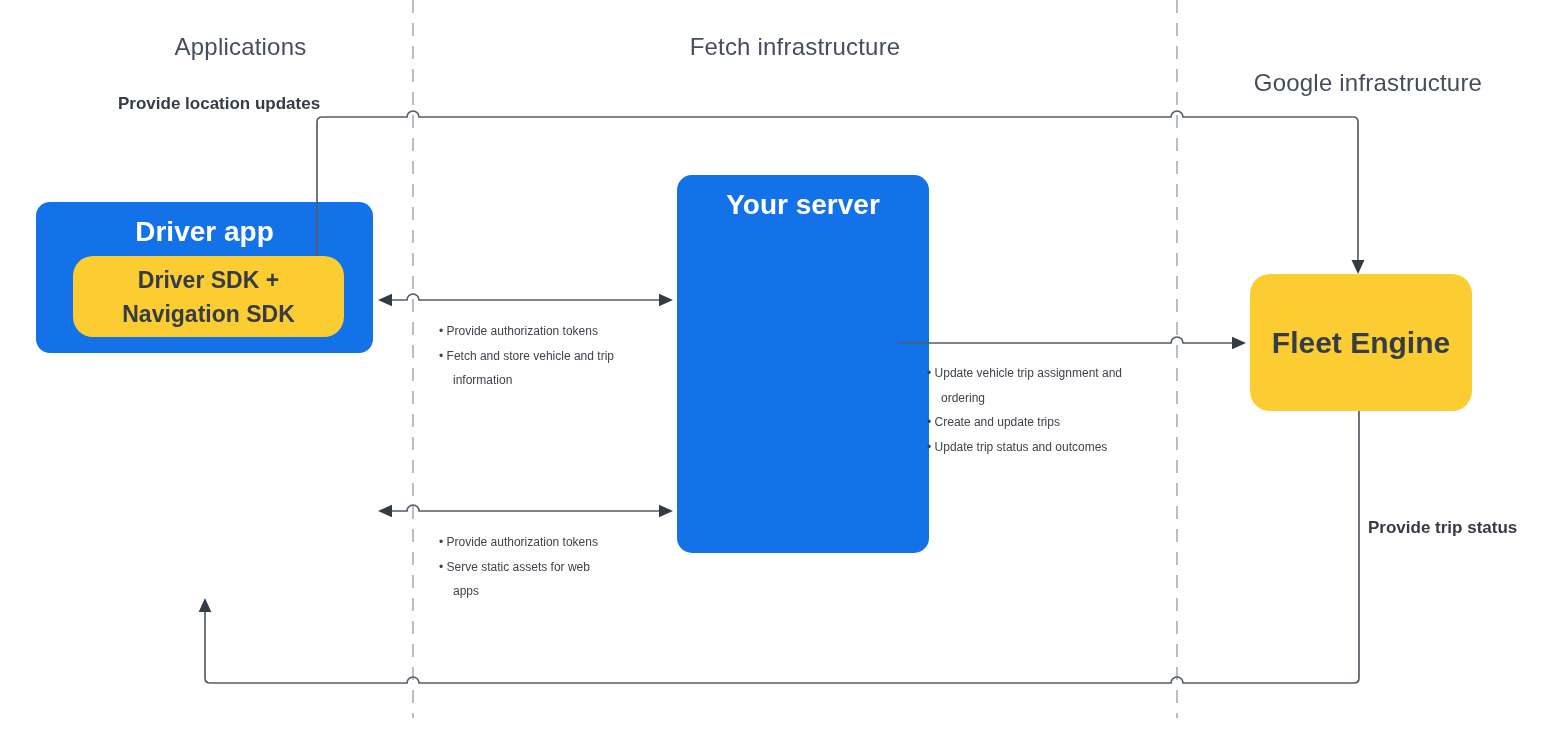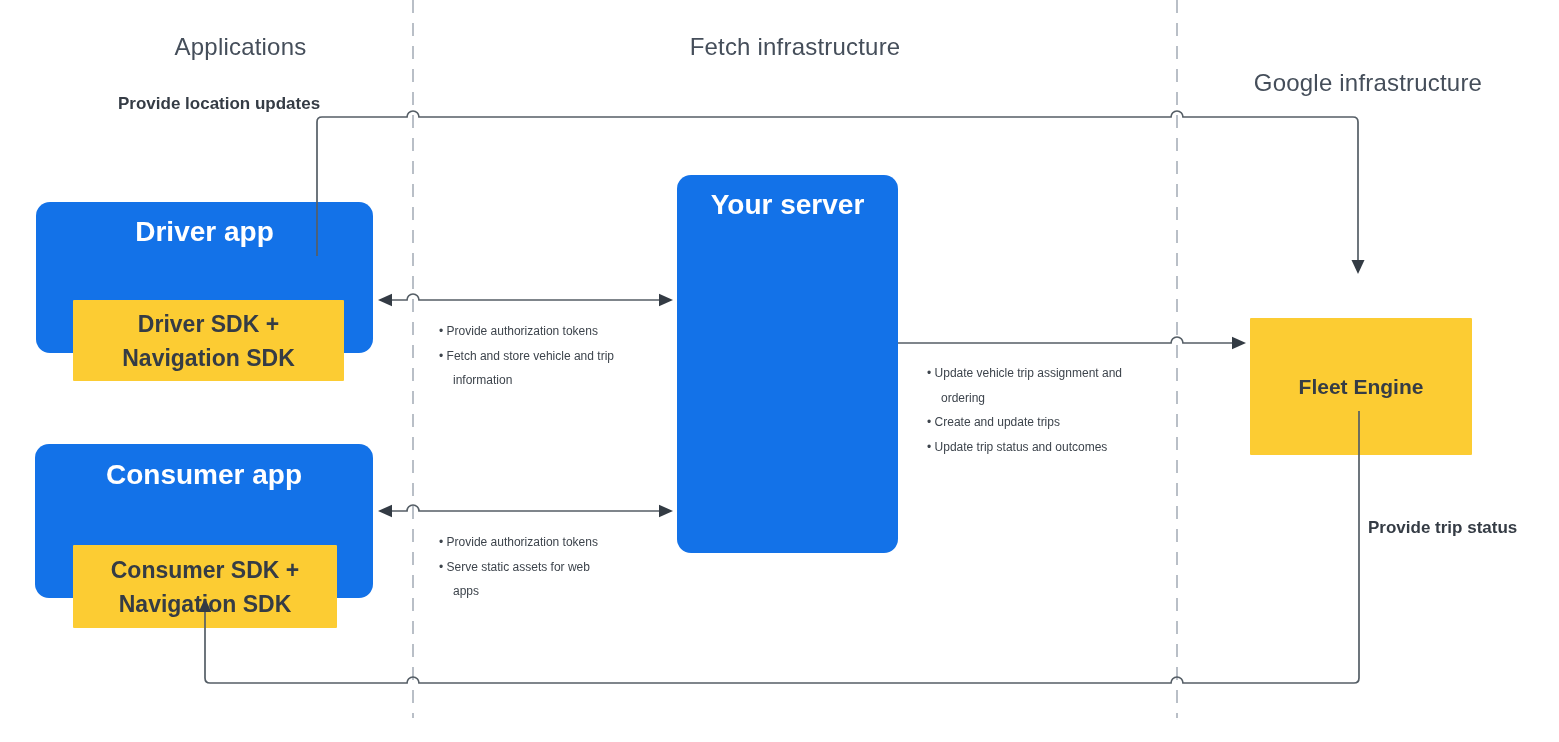--- a/index.html
+++ b/index.html
@@ -19,33 +19,33 @@
   .lane-label.l2{left:413px; width:764px;}
   .lane-label.l3{left:1177px; width:382px;margin-top:36px;}
 
   svg.wires{position:absolute; left:0; top:0; z-index:10; pointer-events:none;}
   .sep{stroke:var(--dashed); stroke-width:2; stroke-dasharray:13 10; fill:none;}
   .wire{stroke:var(--line); stroke-width:1.7; fill:none;}
   .ah{fill:var(--arrowhead); stroke:none;}
 
   .node{position:absolute; box-sizing:border-box; z-index:5;}
   .blue-box{background:var(--blue); border-radius:14px;}
-  .yellow-box{background:var(--yellow); border-radius:1px;margin-top:44px;}
+  .yellow-box{background:var(--yellow); border-radius:20px;}
   .node-title{
     position:absolute; left:0; right:0; text-align:center;
     color:#ffffff; font-weight:700; font-size:28px; line-height:34px;
   }
   .sdk-box{
     position:absolute; display:flex; align-items:center; justify-content:center;
     text-align:center; color:var(--dark-text); font-weight:700; font-size:23px;
     line-height:34px; padding:0 20px; box-sizing:border-box;
   }
   .fleet{
     display:flex; align-items:center; justify-content:center; text-align:center;
-    color:var(--dark-text); font-weight:700; font-size:21px;
+    color:var(--dark-text); font-weight:700; font-size:30px;
   }
   .edge-label{
     position:absolute; z-index:6; font-weight:700; font-size:17px;
     color:var(--dark-text); white-space:nowrap;
   }
   ul.bullets{
     position:absolute; z-index:6; margin:12px; padding:0; list-style:none;
     font-weight:400; font-size:12px; line-height:24.5px; color:var(--bullet-text);
   }
   ul.bullets li{padding-left:14px; text-indent:-14px;}
@@ -60,28 +60,22 @@
   <div class="lane-label l2">Fetch infrastructure</div>
   <div class="lane-label l3">Google infrastructure</div>
 
   <div class="node blue-box" style="left:36px; top:202px; width:337px; height:151px;">
     <div class="node-title" style="top:13px;">Driver app</div>
     <div class="sdk-box yellow-box" style="left:37px; top:54px; width:271px; height:81px;">
       <span>Driver SDK + Navigation SDK</span>
     </div>
   </div>
 
-  <div class="node blue-box" style="left:35px; top:444px; width:338px; height:154px;">
-    <div class="node-title" style="top:14px;">Consumer app</div>
-    <div class="sdk-box yellow-box" style="left:38px; top:57px; width:264px; height:83px;">
-      <span>Consumer SDK + Navigation SDK</span>
-    </div>
-  </div>
 
-  <div class="node blue-box" style="left:677px; top:175px; width:221px; height:378px;">
+  <div class="node blue-box" style="left:677px; top:175px; width:252px; height:378px;border-radius:15px;">
     <div class="node-title" style="top:13px;">Your server</div>
   </div>
 
   <div class="node yellow-box fleet" style="left:1250px; top:274px; width:222px; height:137px;">
     <span>Fleet Engine</span>
   </div>
 
   <div class="edge-label" style="left:118px; top:94px;">Provide location updates</div>
   <div class="edge-label" style="left:1368px; top:518px;">Provide trip status</div>
 

